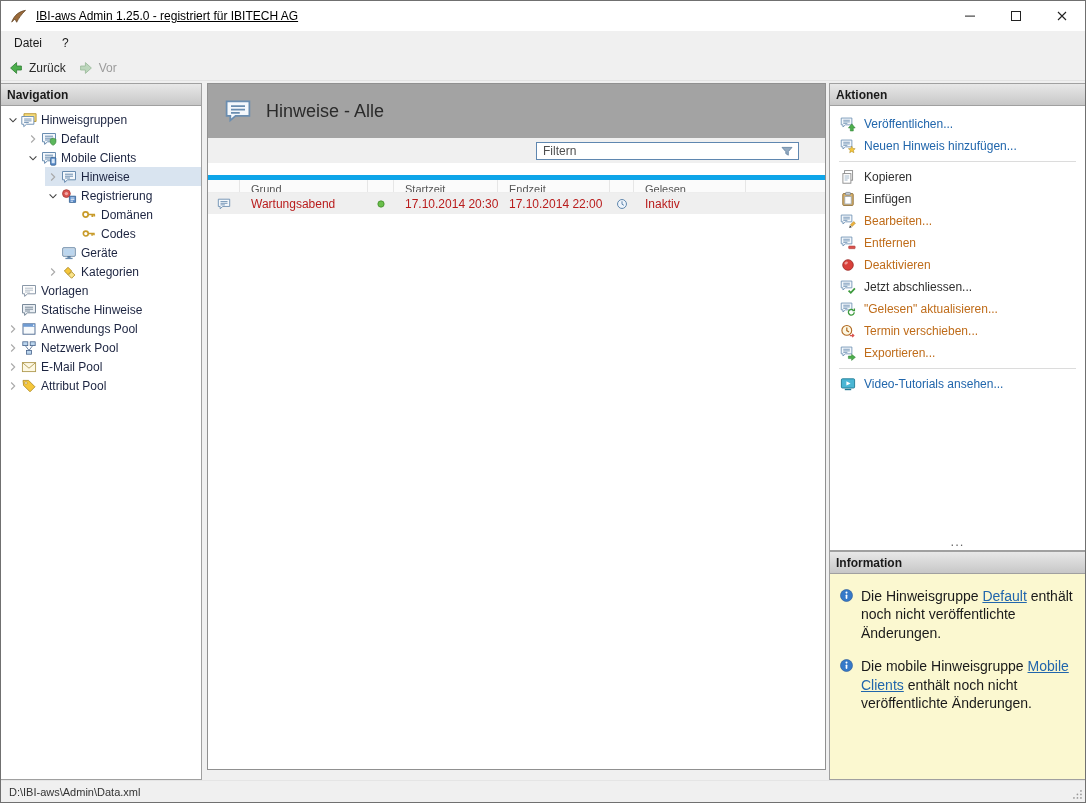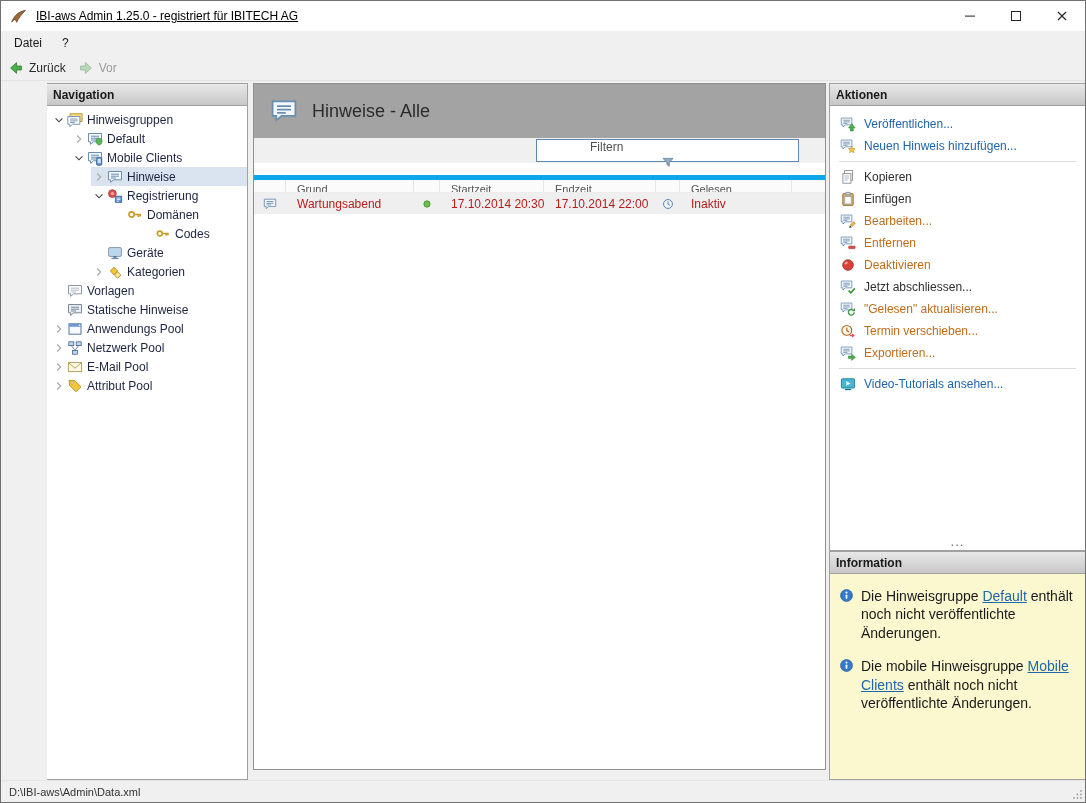--- a/index.html
+++ b/index.html
@@ -16,38 +16,38 @@
   .win-btn{width:46px;display:flex;align-items:center;justify-content:center;}
 
   
   .menubar{height:24px;flex:none;background:#f0f0f0;display:flex;align-items:stretch;padding-left:3px;}
   .menu-item{padding:0 10px;display:flex;align-items:center;font-size:12px;color:#1a1a1a;cursor:default;}
   .toolbar{height:26px;flex:none;background:#f0f0f0;display:flex;align-items:center;padding-left:7px;gap:12px;border-bottom:1px solid #e3e3e3;}
   .tool-btn{display:flex;align-items:center;gap:5px;font-size:12px;color:#2a2a2a;cursor:default;}
   .tool-btn.disabled{color:#9b9b9b;}
 
   
-  .main{flex:1;display:flex;min-height:0;padding-top:2px;margin-left:46px;}
+  .main{flex:1;display:flex;min-height:0;padding-top:2px;}
   .panel-header{height:22px;flex:none;display:flex;align-items:center;padding:0 6px;font-size:12px;font-weight:bold;color:#1a1a1a;background:linear-gradient(#e8e8e8,#c7c7c7);border-bottom:1px solid #a0a0a0;}
 
   .nav-panel{width:201px;flex:none;background:#fff;border:1px solid #a0a0a0;border-left:none;display:flex;flex-direction:column;}
   .tree{flex:1;overflow:hidden;background:#fff;padding-top:4px;}
   .tree-row{display:flex;align-items:center;height:19px;font-size:12px;color:#1c2440;cursor:default;}
   .row-inner{display:flex;align-items:center;flex:1;height:100%;padding-right:4px;min-width:0;}
   .tree-row.selected .row-inner{background:var(--selection-bg,#d9e4f0);}
   .chev{width:16px;height:16px;flex:none;}
   .tree-icon{width:17px;height:16px;}
   .tree-label{padding-left:4px;white-space:nowrap;overflow:hidden;}
 
   .center-panel{flex:1;margin:0 3px 10px 5px;border:1px solid #909090;background:#fff;display:flex;flex-direction:column;min-width:0;}
   .content-header{height:54px;flex:none;display:flex;align-items:center;padding-left:15px;gap:13px;background:#a3a3a3;}
   .big-icon{width:30px;height:28px;}
   .content-title{font-size:18px;color:#2b2b2b;}
   .filter-band{height:25px;flex:none;background:#f0f0f0;display:flex;align-items:center;}
-  .filter-box{margin-left:auto;margin-right:26px;width:263px;height:23px;background:#fff;border:1px solid #5f87b0;display:flex;align-items:center;flex-direction:column;}
+  .filter-box{margin-left:auto;margin-right:26px;width:263px;height:18px;background:#fff;border:1px solid #5f87b0;display:flex;align-items:center;}
   .filter-box input{flex:1;border:0;outline:0;font-size:12px;padding:0 6px;min-width:0;font-family:inherit;color:#333;background:transparent;}
   .filter-box input::placeholder{color:#4f4f4f;}
   .funnel{width:22px;height:16px;}
 
   .tbl{margin-top:12px;}
   .tbl-header{display:flex;height:18px;border-top:5px solid #0ea5e9;border-bottom:1px solid #ededed;background:#fbfbfb;}
   .tbl-hcell{font-size:11px;color:#555;padding:3px 4px 0 11px;border-right:1px solid #e6e6e6;overflow:hidden;white-space:nowrap;flex:none;}
   .tbl-hcell.icon-col{padding:0;}
   .tbl-filler{flex:1 !important;width:auto !important;border-right:none !important;}
   .tbl-row{display:flex;align-items:center;height:21px;background:#efefef;font-size:12px;color:#b91c1c;}
@@ -235,21 +235,21 @@
               <span class="chev"></span>
               <span class="icon tree-icon" style="width: 16px; height: 16px;">
                 <svg viewBox="0 0 16 16" width="16" height="16">
                   <circle cx="4.6" cy="7.5" r="2.6" fill="none" stroke="#c89b2a" stroke-width="1.7"></circle>
                   <path d="M7.2 7.5 H14 M11.3 7.5 V10 M13.3 7.5 V9.4" stroke="#c89b2a" stroke-width="1.7" fill="none"></path>
                 </svg>
               </span>
               <span class="tree-label">Domänen</span>
             </div>
           </div>
-          <div class="tree-row" style="padding-left: 92px;">
+          <div class="tree-row" style="padding-left: 64px;">
             <div class="row-inner">
               <span class="chev"></span>
               <span class="icon tree-icon" style="width: 16px; height: 16px;">
                 <svg viewBox="0 0 16 16" width="16" height="16">
                   <g transform="scale(0.94) translate(0.5,0.5)">
                     <circle cx="4.6" cy="7.5" r="2.6" fill="none" stroke="#c89b2a" stroke-width="1.7"></circle>
                     <path d="M7.2 7.5 H14 M11.3 7.5 V10 M13.3 7.5 V9.4" stroke="#c89b2a" stroke-width="1.7" fill="none"></path>
                   </g>
                 </svg>
               </span>

